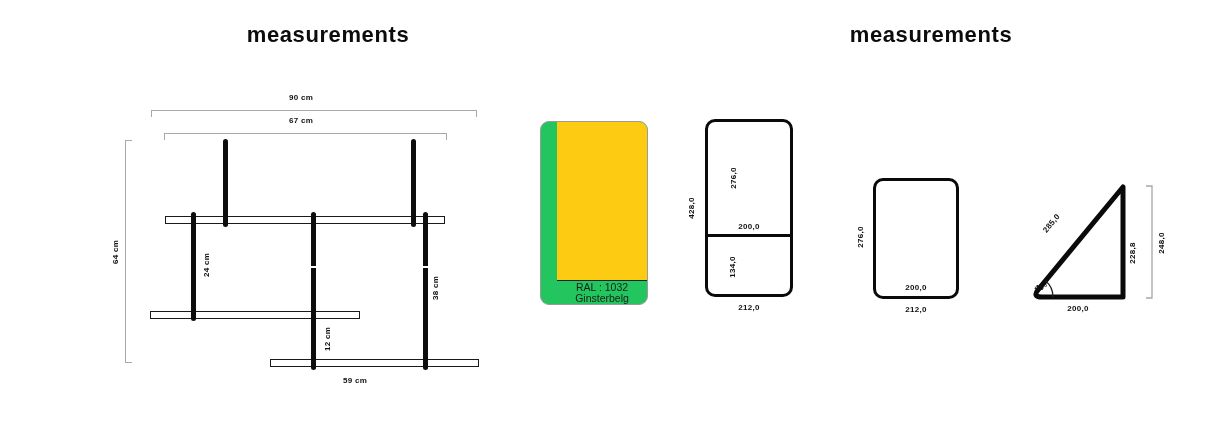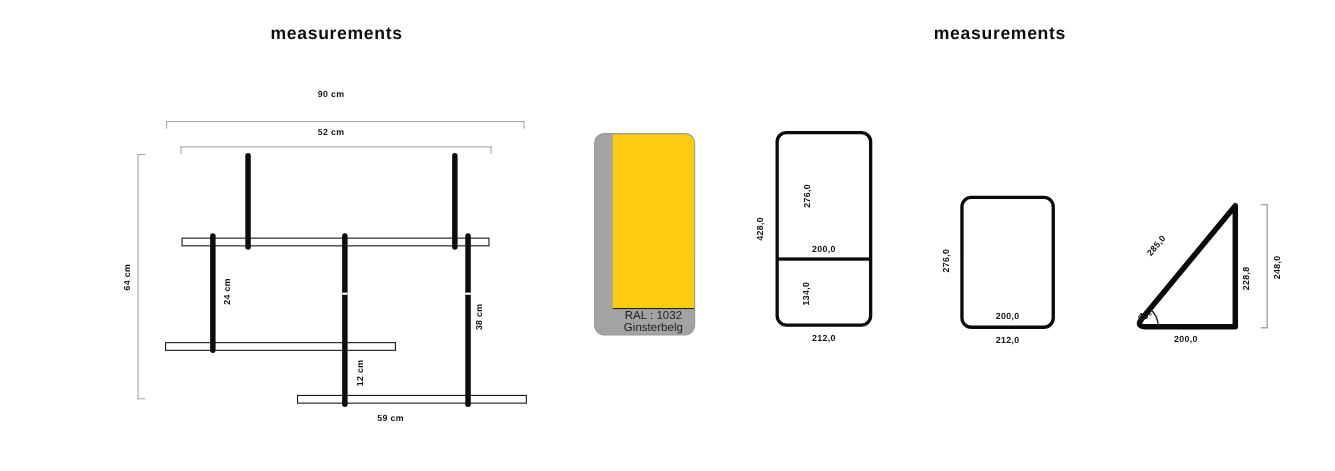--- a/index.html
+++ b/index.html
@@ -7,22 +7,22 @@
     position:relative;
     width:1214px;height:428px;
     background:#ffffff;
     font-family:"Liberation Sans", sans-serif;
     overflow:hidden;
   }
   .abs{position:absolute;}
   .title{
     position:absolute;
     transform:translateX(-50%);
-    font-size:16px;font-weight:700;color:#0c0c0c;
-    letter-spacing:0.6px;white-space:nowrap;
+    font-size:22px;font-weight:700;color:#0c0c0c;
+    letter-spacing:0.6px;white-space:nowrap;margin-left:22px;
   }
   .lbl{
     position:absolute;
     transform:translate(-50%,-50%);
     font-size:8px;font-weight:700;color:#111;
     letter-spacing:0.3px;white-space:nowrap;line-height:8px;
   }
   .lbl.v{transform:translate(-50%,-50%) rotate(-90deg);}
   
   .dim-h{  
@@ -45,22 +45,22 @@
   
   .rod{
     position:absolute;width:5px;background:#0d0d0d;
     border-radius:2.5px;z-index:2;
   }
   .rod-notch{
     position:absolute;width:5px;height:2px;background:#ffffff;z-index:3;
   }
   
   .swatch-card{
-    position:absolute;width:92px;height:184px;box-sizing:border-box;
-    border:1px solid #9a9a9a;border-radius:9px;background:#a3a3a3;
+    position:absolute;width:108px;height:184px;box-sizing:border-box;
+    border:1px solid #9a9a9a;border-radius:9px;background:#22c55e;
     overflow:hidden;
     padding-left:16px;
   }
   .swatch-color{height:159px;border-bottom:1.6px solid #222;box-sizing:border-box;}
   .swatch-label{
     text-align:center;font-size:10.5px;font-weight:400;color:#1d1d1d;
     line-height:11px;padding-top:1px;
   }
   
   .panel{
@@ -76,24 +76,24 @@
   }
 </style>
 </head>
 <body>
 
 <div class="canvas">
 
   <div class="title" style="left:306px;top:22px">measurements</div>
 
   <div class="dim-h" style="left:151px;top:110px;width:326px"></div>
-  <div class="lbl" style="left:301px;top:86px">90 cm</div>
+  <div class="lbl" style="left:301px;top:98px">90 cm</div>
 
   <div class="dim-h" style="left:164px;top:133px;width:283px"></div>
-  <div class="lbl" style="left:301px;top:121px">52 cm</div>
+  <div class="lbl" style="left:301px;top:121px">67 cm</div>
 
   <div class="dim-v" style="left:125px;top:140px;height:223px"></div>
   <div class="lbl v" style="left:116px;top:252px">64 cm</div>
 
   <div class="shelf" style="left:165px;top:216px;width:280px"></div>
   <div class="shelf" style="left:150px;top:311px;width:210px"></div>
   <div class="shelf" style="left:270px;top:359px;width:209px"></div>
 
   <div class="rod" style="left:222.5px;top:139px;height:88px"></div>
   <div class="rod" style="left:410.5px;top:139px;height:88px"></div>

